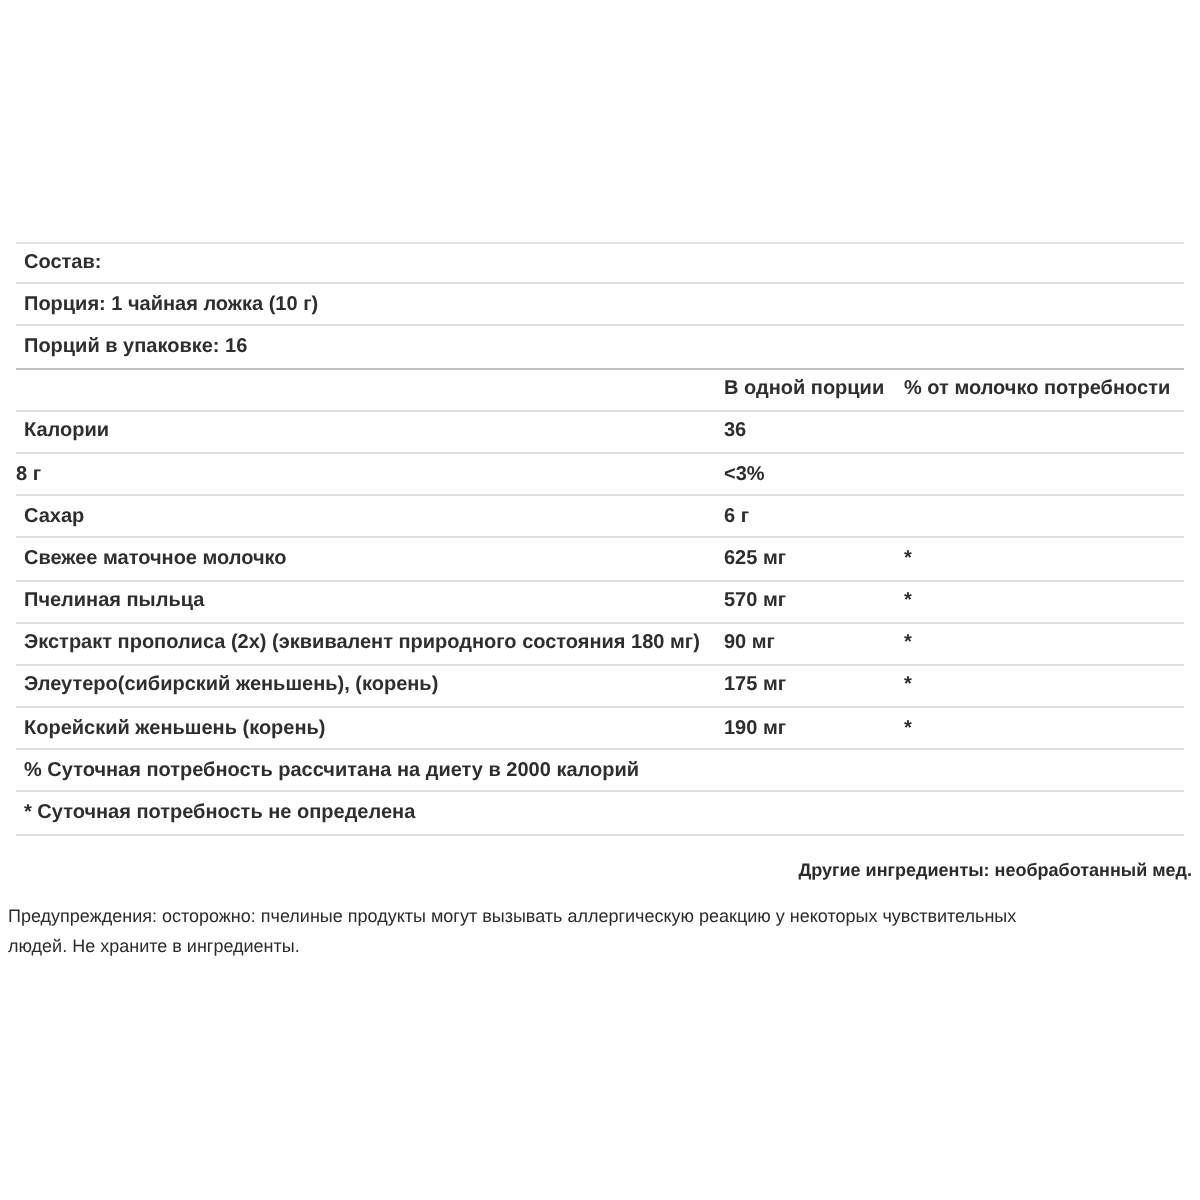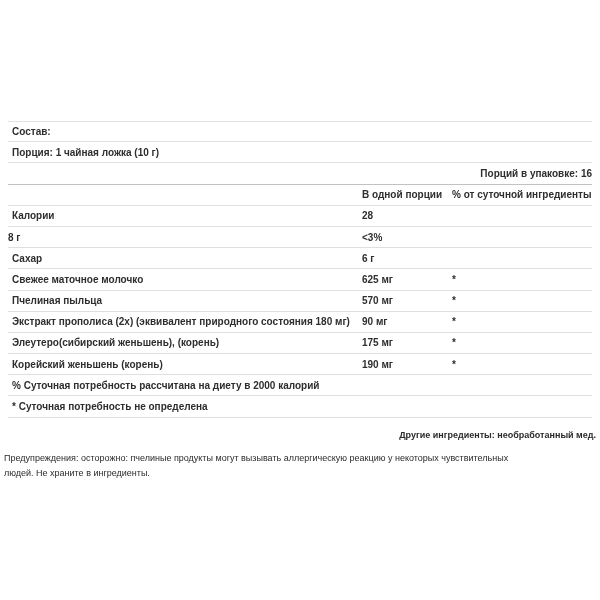--- a/index.html
+++ b/index.html
@@ -19,21 +19,21 @@
   .row {
     display:grid;
     grid-template-columns:354px 90px 140px;
     align-items:center;
     height:21.2px;
     border-bottom:1px solid #dfdfdf;
     font-size:10px;
     font-weight:700;
   }
   .row.first { border-top:1px solid #e3e3e3; }
-  .row.strong { border-bottom-color:#c2c2c2;text-align:right; }
+  .row.strong { border-bottom-color:#c2c2c2; }
   .cell { white-space:nowrap; overflow:visible; }
   .cell.label { padding-left:4px; }
   .span-all { grid-column:1 / -1; padding-left:4px; white-space:nowrap; }
   .other {
     position:absolute;
     left:4px;
     top:430px;
     width:592px;
     font-size:9px;
     font-weight:700;
@@ -64,26 +64,26 @@
     <div class="span-all">Порция: 1 чайная ложка (10 г)</div>
   </div>
 
   <div class="row strong">
     <div class="span-all">Порций в упаковке: 16</div>
   </div>
 
   <div class="row">
     <div class="cell label"></div>
     <div class="cell amount">В одной порции</div>
-    <div class="cell dv">% от суточной ингредиенты</div>
+    <div class="cell dv">% от молочко потребности</div>
   </div>
 
   <div class="row">
     <div class="cell label">Калории</div>
-    <div class="cell amount">28</div>
+    <div class="cell amount">36</div>
     <div class="cell dv"></div>
   </div>
 
   <div class="row">
     <div class="cell amount">8 г</div>
     <div class="cell dv">&lt;3%</div>
   </div>
 
   <div class="row">
     <div class="cell label">Сахар</div>

